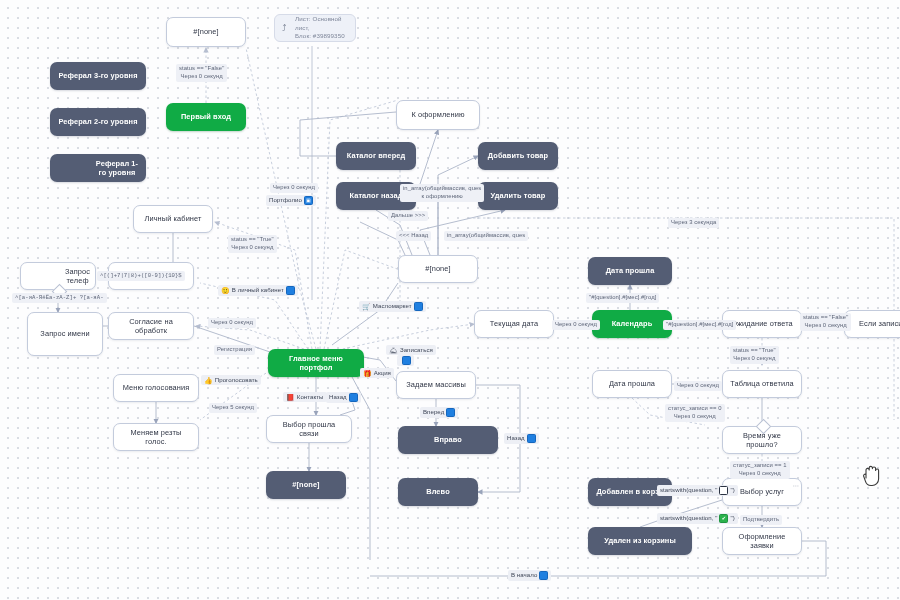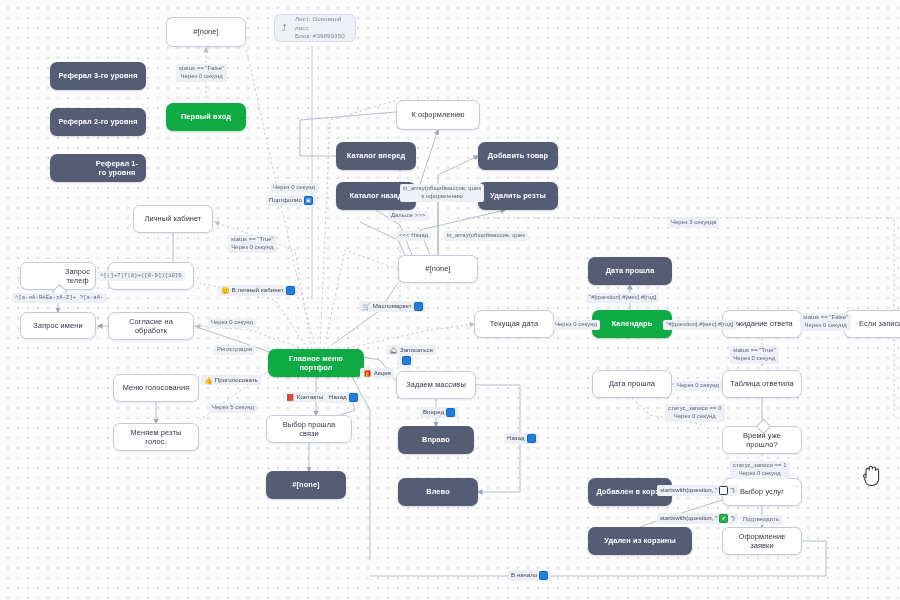--- a/index.html
+++ b/index.html
@@ -257,32 +257,32 @@
       <div class="node dark" style="left: 336px; top: 142px; width: 80px; height: 28px;">
         <span>Каталог вперед</span>
       </div>
       <div class="node dark" style="left: 336px; top: 182px; width: 80px; height: 28px;">
         <span>Каталог назад</span>
       </div>
       <div class="node dark" style="left: 478px; top: 142px; width: 80px; height: 28px;">
         <span>Добавить товар</span>
       </div>
       <div class="node dark" style="left: 478px; top: 182px; width: 80px; height: 28px;">
-        <span>Удалить резты</span>
+        <span>Удалить товар</span>
       </div>
       <div class="node light" style="left: 133px; top: 205px; width: 80px; height: 28px;">
         <span>Личный кабинет</span>
       </div>
       <div class="node light" style="left: 20px; top: 262px; width: 76px; height: 28px; padding-left: 44px;">
         <span>Запрос телеф</span>
       </div>
       <div class="node light" style="left: 108px; top: 262px; width: 86px; height: 28px;">
         <span>5о за регистрац</span>
       </div>
-      <div class="node light" style="left: 20px; top: 312px; width: 76px; height: 27px;">
+      <div class="node light" style="left: 27px; top: 312px; width: 76px; height: 44px;">
         <span>Запрос имени</span>
       </div>
       <div class="node light" style="left: 108px; top: 312px; width: 86px; height: 28px;">
         <span>Согласие на обработк</span>
       </div>
       <div class="node light" style="left: 113px; top: 374px; width: 86px; height: 28px;">
         <span>Меню голосования</span>
       </div>
       <div class="node light" style="left: 113px; top: 423px; width: 86px; height: 28px;">
         <span>Меняем резты голос.</span>
@@ -292,21 +292,21 @@
       </div>
       <div class="node green" style="left: 268px; top: 349px; width: 96px; height: 28px;">
         <span>Главное меню портфол</span>
       </div>
       <div class="node light" style="left: 474px; top: 310px; width: 80px; height: 28px;">
         <span>Текущая дата</span>
       </div>
       <div class="node light" style="left: 396px; top: 371px; width: 80px; height: 28px;">
         <span>Задаем массивы</span>
       </div>
-      <div class="node dark" style="left: 398px; top: 426px; width: 76px; height: 28px;">
+      <div class="node dark" style="left: 398px; top: 426px; width: 100px; height: 28px;">
         <span>Вправо</span>
       </div>
       <div class="node dark" style="left: 398px; top: 478px; width: 80px; height: 28px;">
         <span>Влево</span>
       </div>
       <div class="node light" style="left: 266px; top: 415px; width: 86px; height: 28px;">
         <span>Выбор прошла связи</span>
       </div>
       <div class="node dark" style="left: 266px; top: 471px; width: 80px; height: 28px;">
         <span>#[none]</span>

